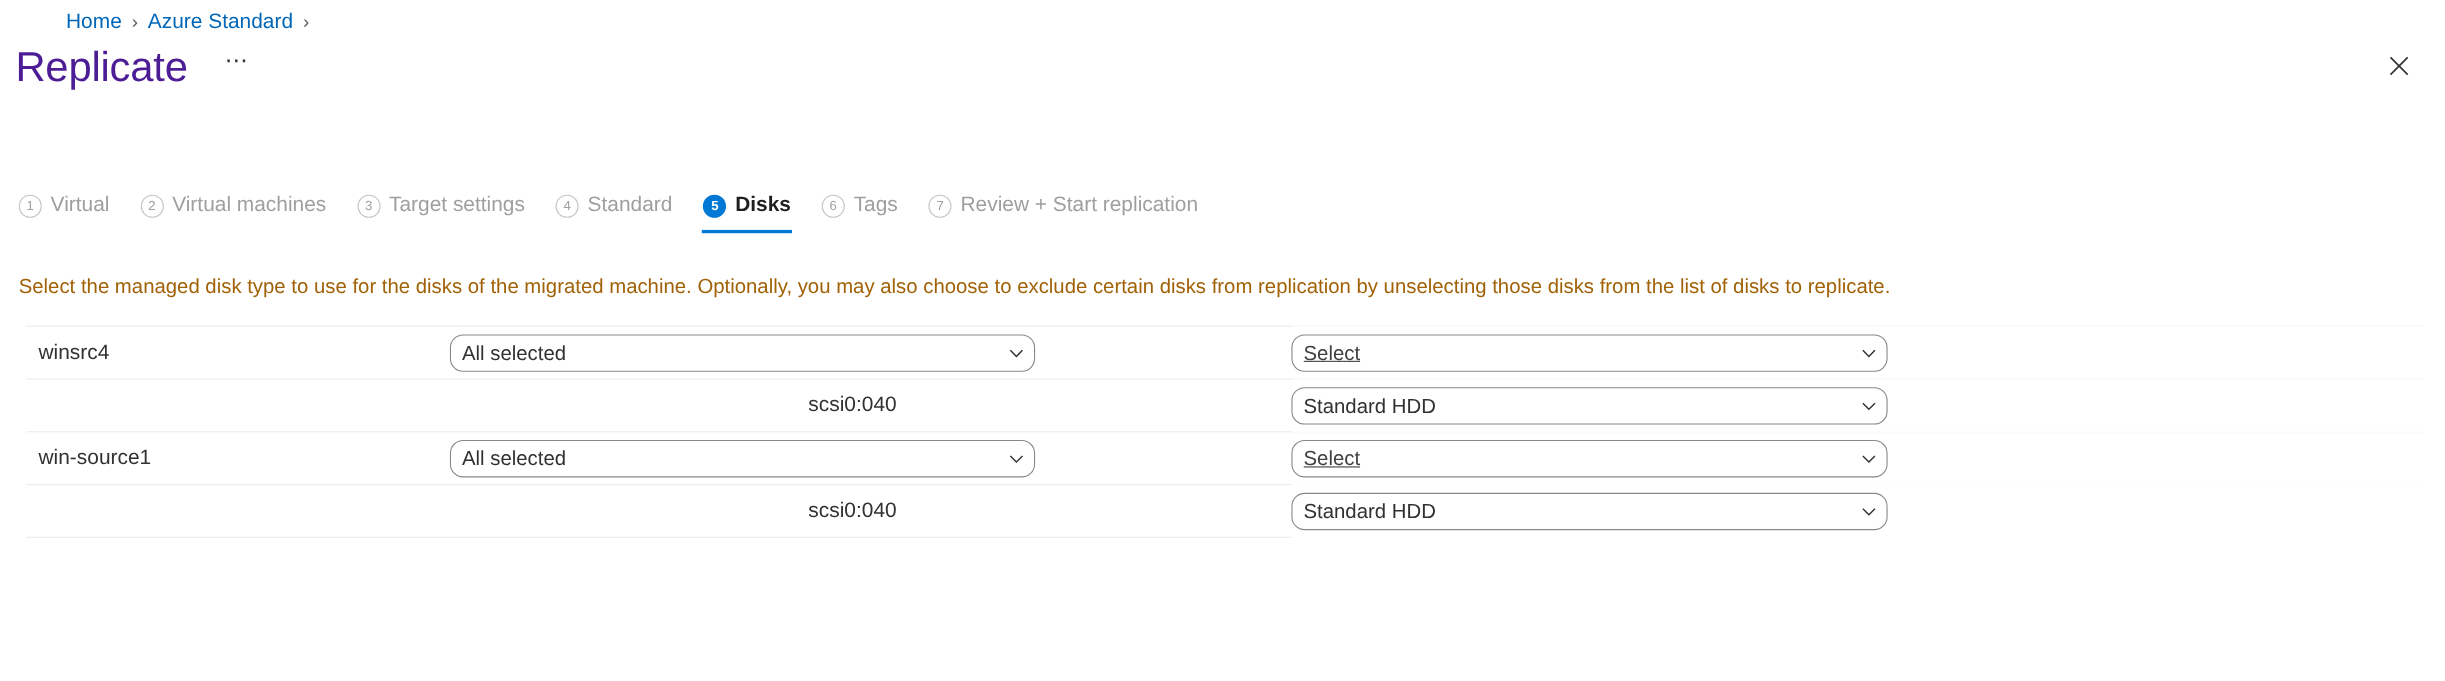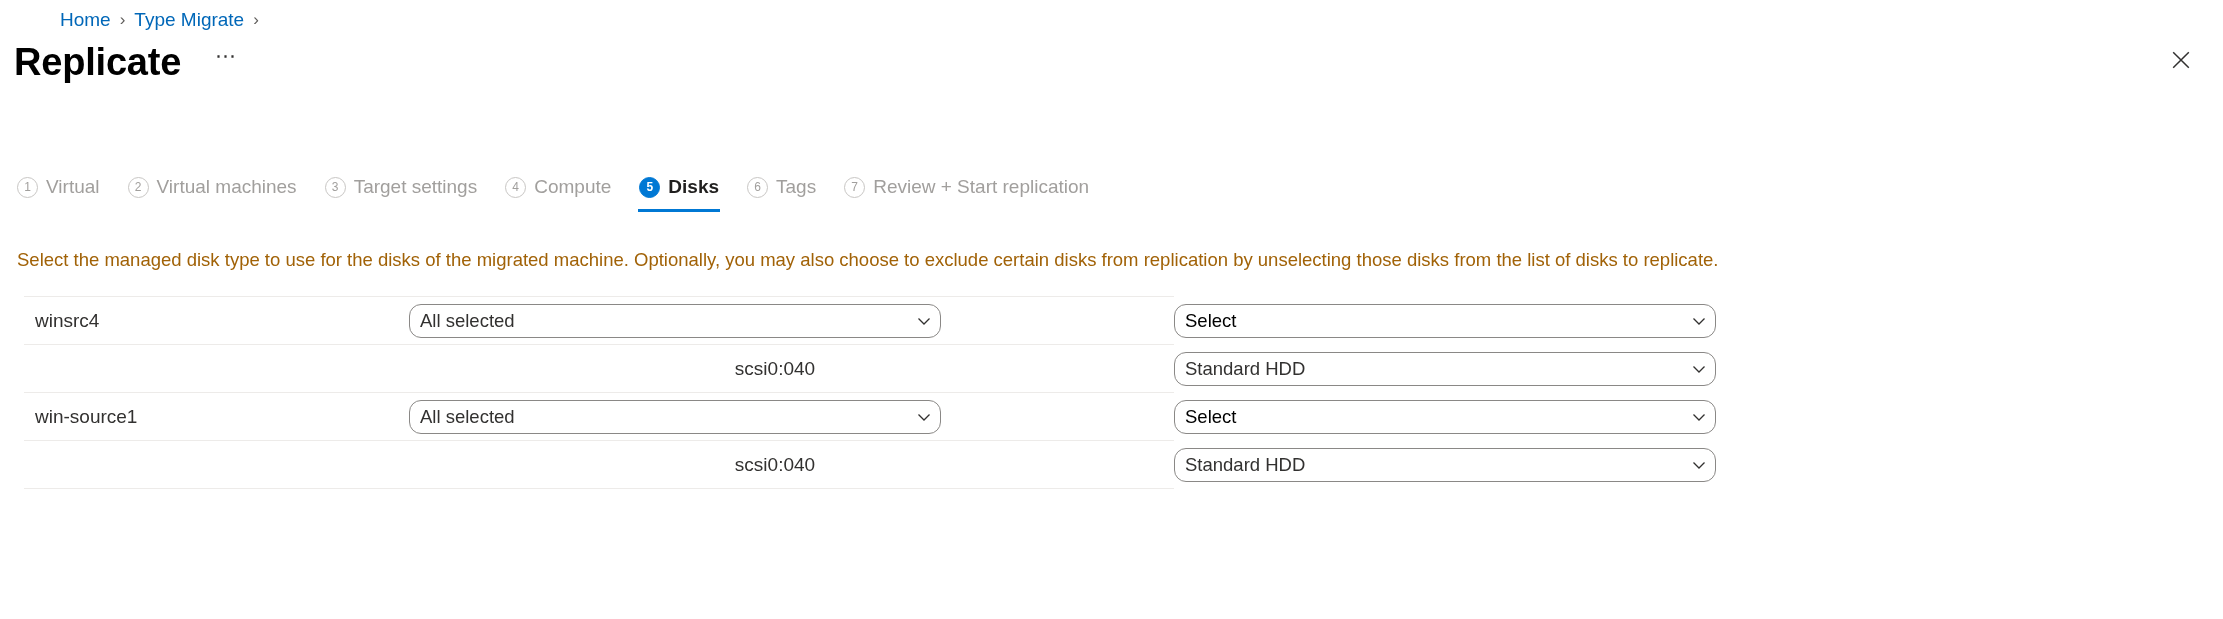--- a/index.html
+++ b/index.html
@@ -46,22 +46,22 @@
   
   .title-row {
     position: absolute;
     left: 14px;
     top: 40px;
     display: flex;
     align-items: center;
   }
   .page-title {
     font-size: 38px;
-    font-weight: 700;
-    color: #000000;
+    font-weight: 400;
+    color: #4c1d95;
     line-height: 44px;
     letter-spacing: -0.2px;
     margin: 0;
     white-space: nowrap;
   }
   .ellipsis-btn {
     margin-left: 28px;
     width: 34px;
     height: 34px;
     display: flex;
@@ -236,21 +236,21 @@
   }
   .dd-text {
     flex: 1;
     font-size: 18.5px;
     color: #323130;
     line-height: 24px;
     overflow: hidden;
     text-overflow: ellipsis;
     white-space: nowrap;
   }
-  .dd-text.placeholder { color: #000000; }
+  .dd-text.placeholder { color: #404040; text-decoration: underline; }
   .dd-caret {
     flex: none;
     margin-left: 6px;
     display: flex;
     align-items: center;
     color: #323130;
   }
   .dd-replicate { width: 532px; }
   .dd-type {
     width: 542px;
@@ -261,21 +261,21 @@
     justify-content: flex-start;
     padding-left: 0px;
   }
 </style>
 </head>
 <body>
 
 <nav class="breadcrumb">
   <a class="crumb-link">Home</a>
   <span class="crumb-sep">›</span>
-  <a class="crumb-link">Type Migrate</a>
+  <a class="crumb-link">Azure Standard</a>
   <span class="crumb-sep">›</span>
 </nav>
 
 <div class="title-row">
   <h1 class="page-title">Replicate</h1>
   <div class="ellipsis-btn">⋯</div>
 </div>
 
 <button class="close-btn">
   <span>
@@ -293,21 +293,21 @@
   <div class="step">
     <span class="step-badge">2</span>
     <span class="step-label">Virtual machines</span>
   </div>
   <div class="step">
     <span class="step-badge">3</span>
     <span class="step-label">Target settings</span>
   </div>
   <div class="step">
     <span class="step-badge">4</span>
-    <span class="step-label">Compute</span>
+    <span class="step-label">Standard</span>
   </div>
   <div class="step active">
     <span class="step-badge">5</span>
     <span class="step-label">Disks</span>
   </div>
   <div class="step">
     <span class="step-badge">6</span>
     <span class="step-label">Tags</span>
   </div>
   <div class="step">

